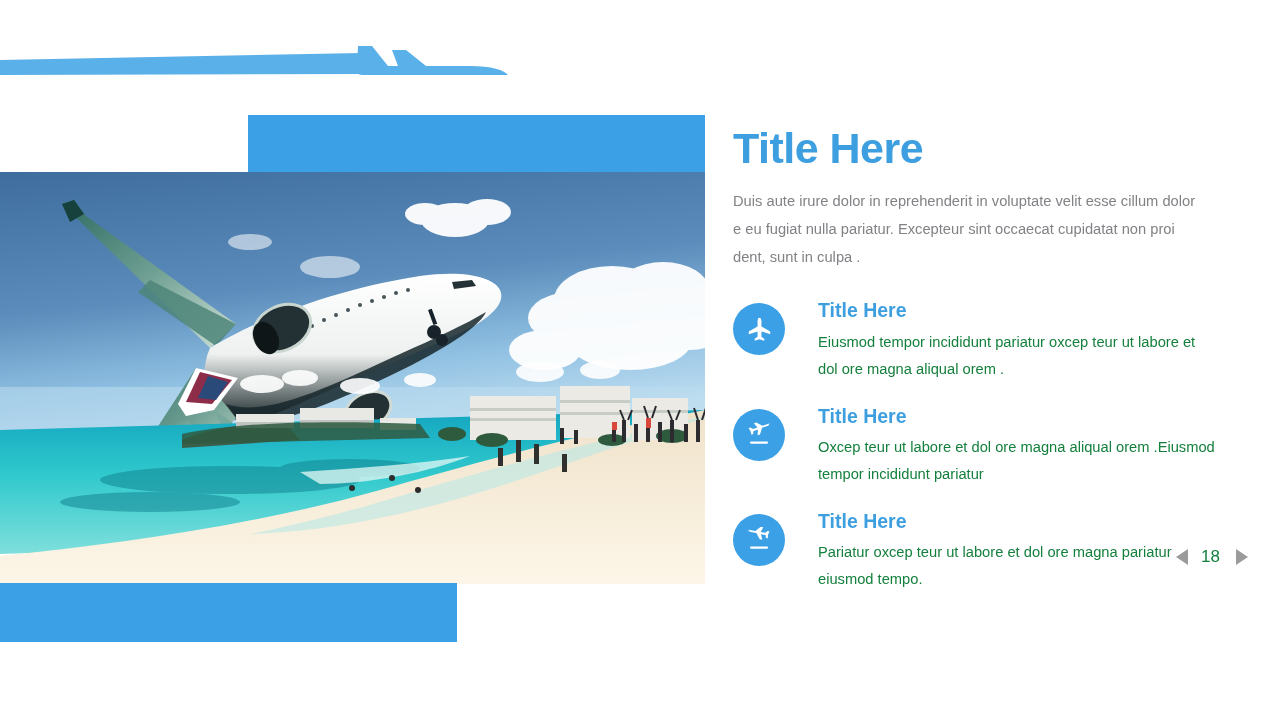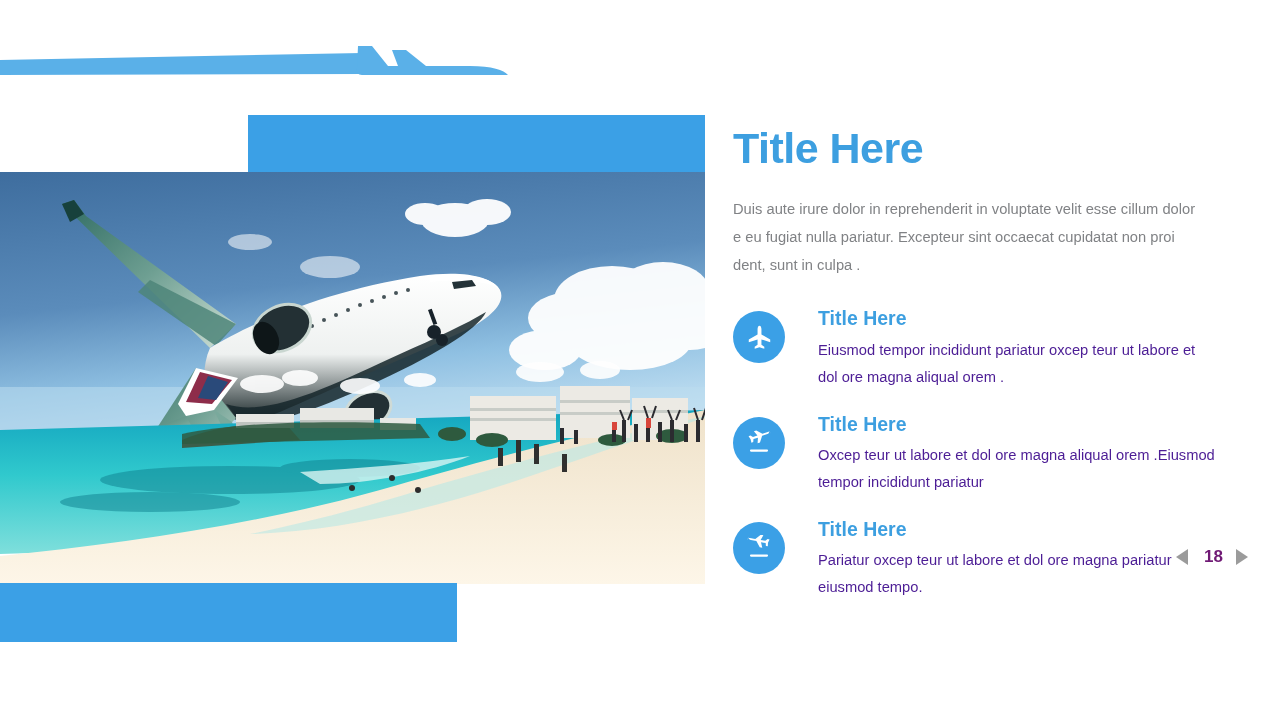--- a/index.html
+++ b/index.html
@@ -62,21 +62,21 @@
   .title {
     font-size: 43px;
     font-weight: bold;
     color: #3d9fe0;
     letter-spacing: -0.5px;
     line-height: 1.05;
     white-space: nowrap;
   }
 
   .lead {
-    margin-top: 24px;
+    margin-top: 16px;
     font-size: 14.7px;
     line-height: 28px;
     color: #808285;
     width: 468px;
   }
 
   
   .features { margin-top: 28px; }
 
   .feature {
@@ -107,45 +107,45 @@
     font-size: 19.5px;
     font-weight: bold;
     color: #3d9fe0;
     line-height: 1.2;
     margin-bottom: 6px;
   }
 
   .feature-text {
     font-size: 14.7px;
     line-height: 27px;
-    color: #4c1d95;
+    color: #15803d;
     width: 400px;
   }
 
   
   .pager {
     position: absolute;
     right: 32px; bottom: 28px;
     display: flex;
     align-items: center;
     gap: 13px;
   }
   .pager-arrow {
     width: 0; height: 0;
     border-top: 8px solid transparent;
     border-bottom: 8px solid transparent;
   }
   .pager-prev { border-right: 12px solid #9b9b9b; }
   .pager-next { border-left: 12px solid #9b9b9b; }
   .pager-num {
     font-size: 17px;
-    font-weight: bold;
-    color: #701a75;
+    font-weight: normal;
+    color: #15803d;
     min-width: 22px;
-    text-align: right;
+    text-align: left;
   }
 </style>
 </head>
 <body>
 
 <div id="slide">
 
   <div class="top-deco">
     <svg viewBox="0 0 560 60" width="560" height="60" aria-hidden="true">
       <path d="M0 30 L362 23 L368 44 L0 45 Z" fill="#5ab0e8"></path>

